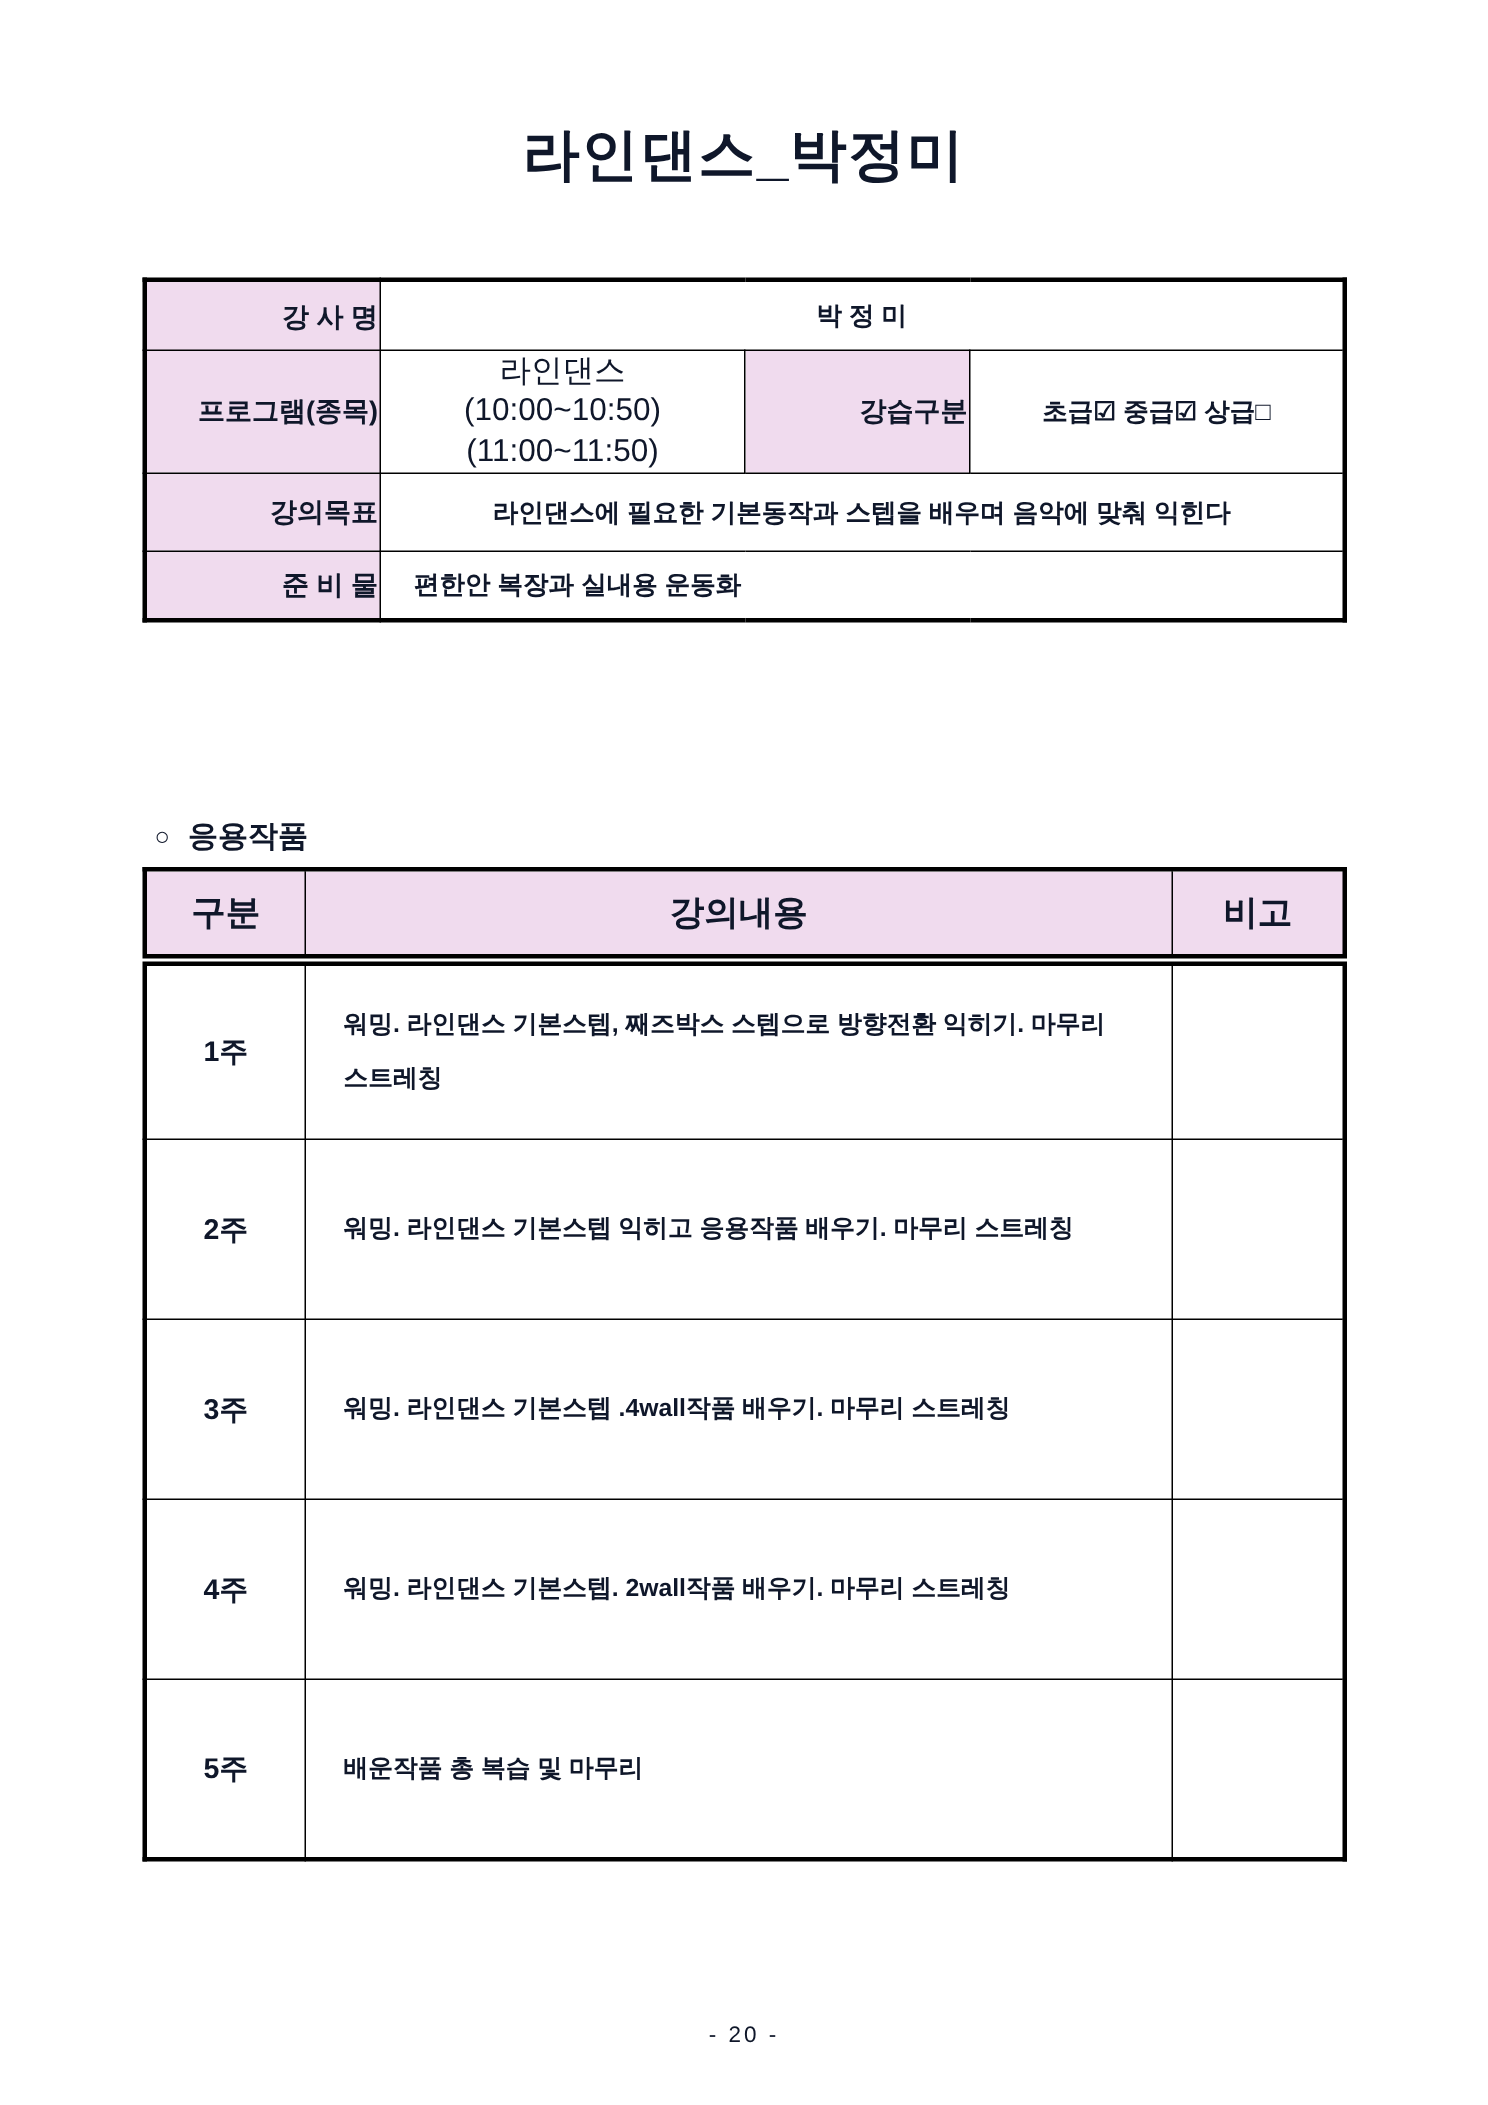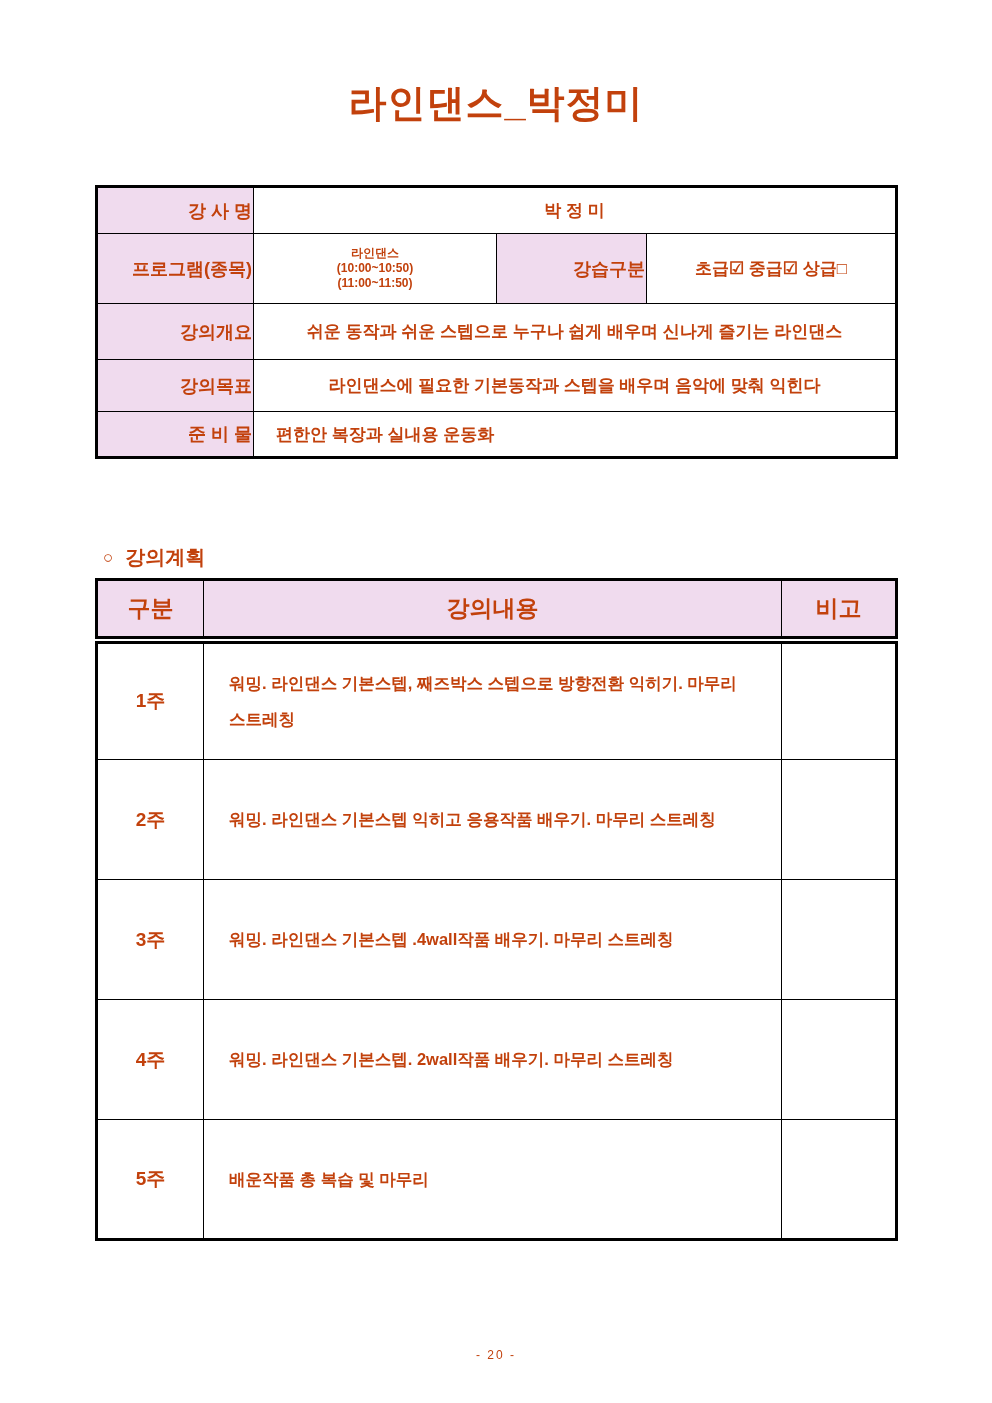--- a/index.html
+++ b/index.html
@@ -6,21 +6,21 @@
     margin: 0;
     padding: 0;
     background: #ffffff;
   }
   .page {
     position: relative;
     width: 992px;
     height: 1403px;
     background: #ffffff;
     font-family: "Liberation Sans", sans-serif;
-    color: #c2410c;
+    color: #0f172a;
     overflow: hidden;
   }
   .doc-title {
     position: absolute;
     top: 78px;
     left: 0;
     width: 100%;
     margin: 0;
     text-align: center;
     font-size: 38px;
@@ -63,22 +63,22 @@
     width: 800px;
   }
   .info-table tr.r1 { height: 47px; }
   .info-table tr.r2 { height: 70px; }
   .info-table tr.r3 { height: 56px; }
   .info-table tr.r4 { height: 52px; }
   .info-table tr.r5 { height: 46px; }
   .info-table tr.r6 { height: 46px; }
   .program-lines div {
     line-height: 1.25;
-    font-size: 12px;
-    font-weight: 700;
+    font-size: 21px;
+    font-weight: 400;
   }
   
   .section-header {
     position: absolute;
     top: 544px;
     left: 103px;
     font-size: 20px;
     font-weight: 800;
     display: flex;
     align-items: center;
@@ -119,21 +119,21 @@
   .note-cell {
     background: #ffffff;
   }
   
   .page-footer {
     position: absolute;
     top: 1348px;
     left: 0;
     width: 100%;
     text-align: center;
-    font-size: 12px;
+    font-size: 15px;
     letter-spacing: 2px;
   }
 </style>
 </head>
 <body>
 
 <div class="page">
 
   <h1 class="doc-title">라인댄스_박정미</h1>
 
@@ -152,38 +152,34 @@
       <tr class="r2">
         <td class="cell-label">프로그램(종목)</td>
         <td class="cell-value program-lines">
           <div>라인댄스</div>
           <div>(10:00~10:50)</div>
           <div>(11:00~11:50)</div>
         </td>
         <td class="cell-label">강습구분</td>
         <td class="cell-value">초급☑ 중급☑ 상급□</td>
       </tr>
-      <tr class="r3">
-        <td class="cell-label">강의개요</td>
-        <td class="cell-value" colspan="3">쉬운 동작과 쉬운 스텝으로 누구나 쉽게 배우며 신나게 즐기는 라인댄스</td>
-      </tr>
       <tr class="r4">
         <td class="cell-label">강의목표</td>
         <td class="cell-value" colspan="3">라인댄스에 필요한 기본동작과 스텝을 배우며 음악에 맞춰 익힌다</td>
       </tr>
       <tr class="r6">
         <td class="cell-label">준 비 물</td>
         <td class="cell-value left" colspan="3">편한안 복장과 실내용 운동화</td>
       </tr>
     </tbody>
   </table>
 
   <div class="section-header">
     <span class="bullet">○</span>
-    <span class="label">강의계획</span>
+    <span class="label">응용작품</span>
   </div>
 
   <table class="plan-table">
     <colgroup>
       <col style="width:107px">
       <col style="width:578px">
       <col style="width:115px">
     </colgroup>
     <thead>
       <tr>

